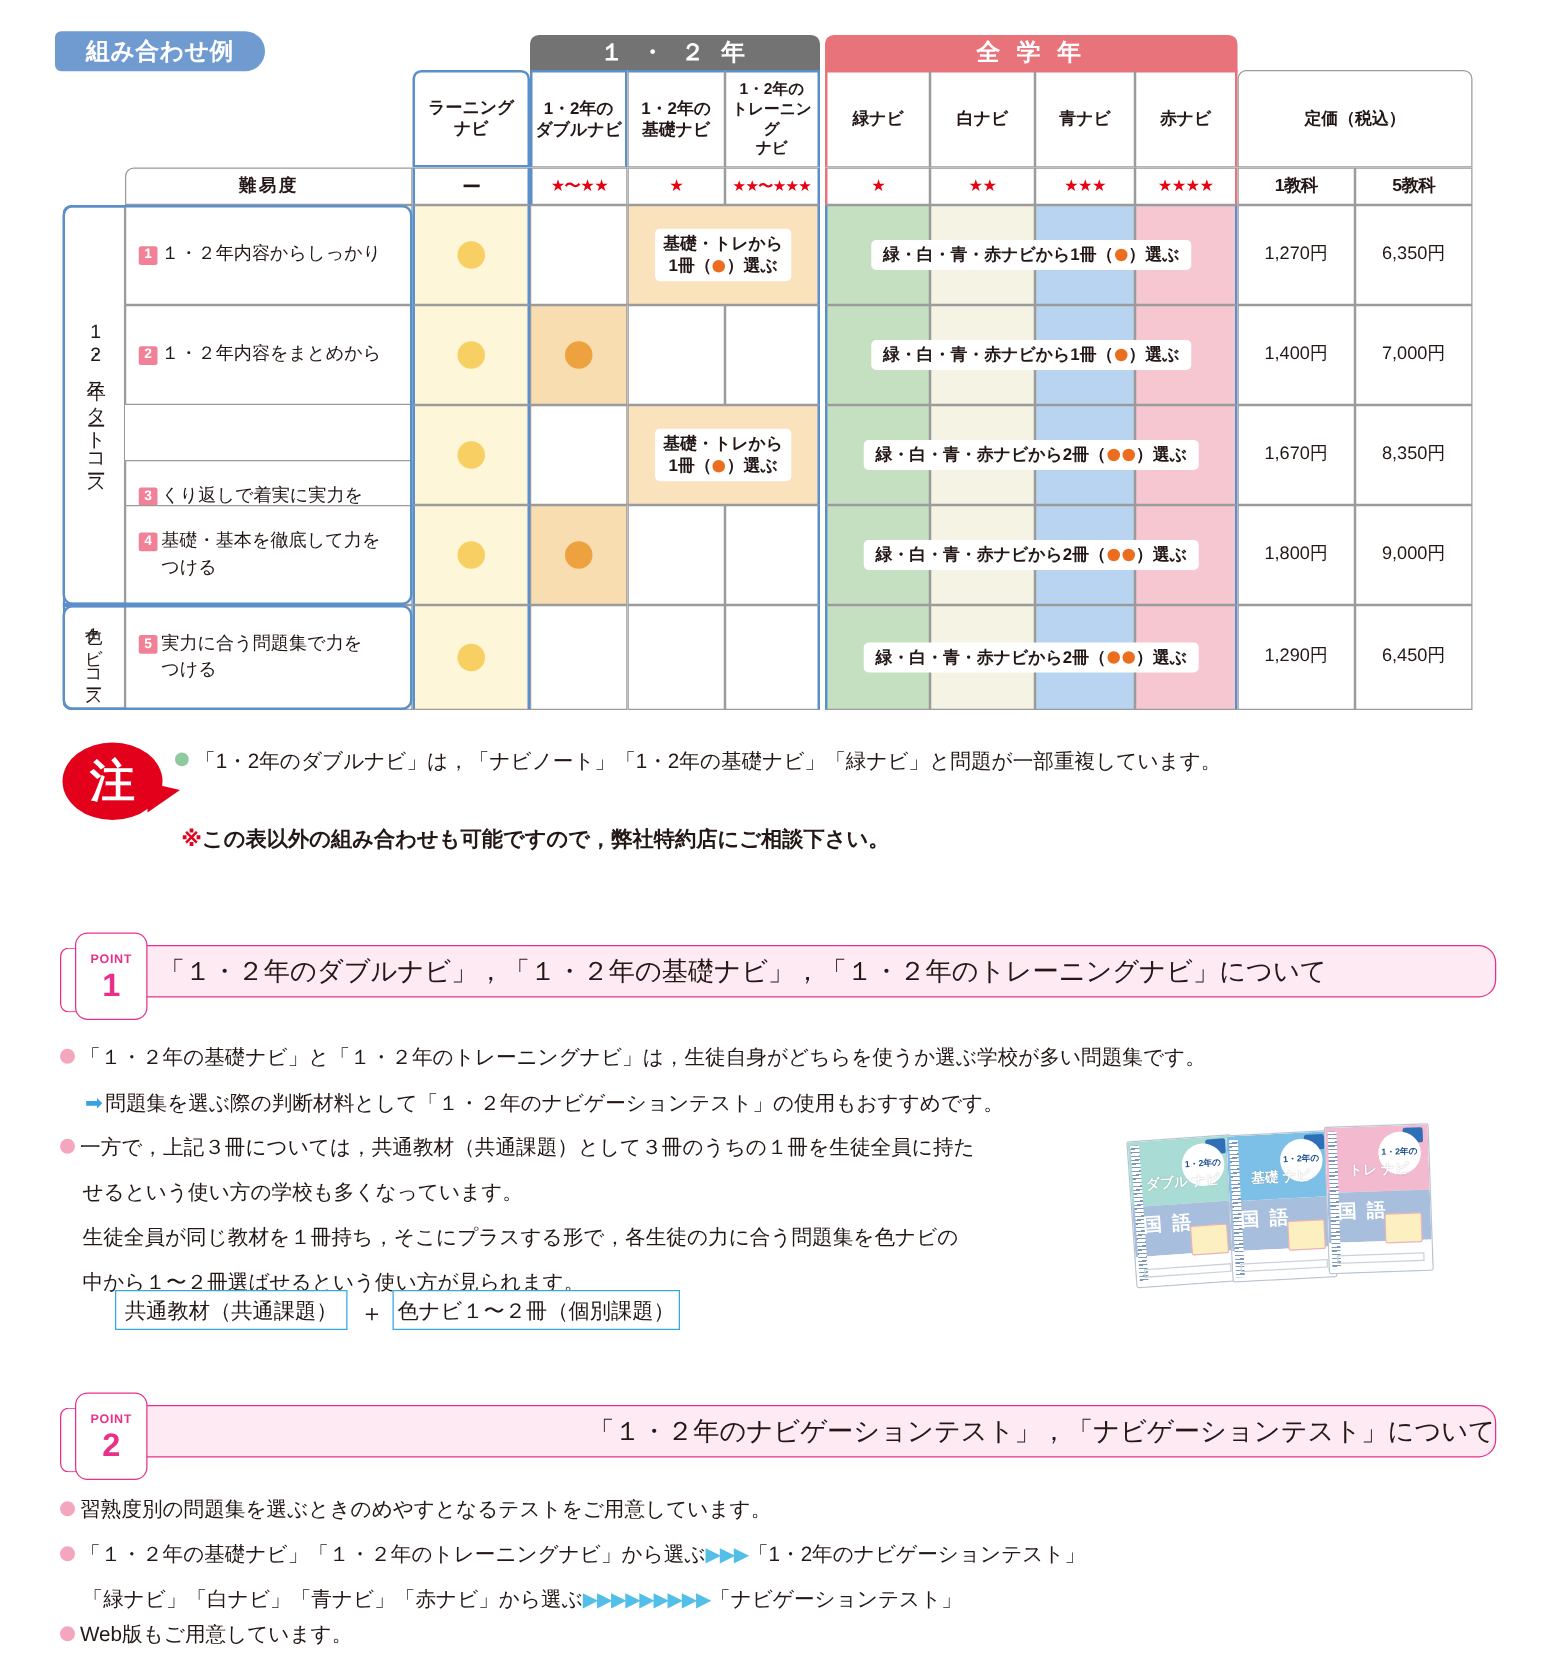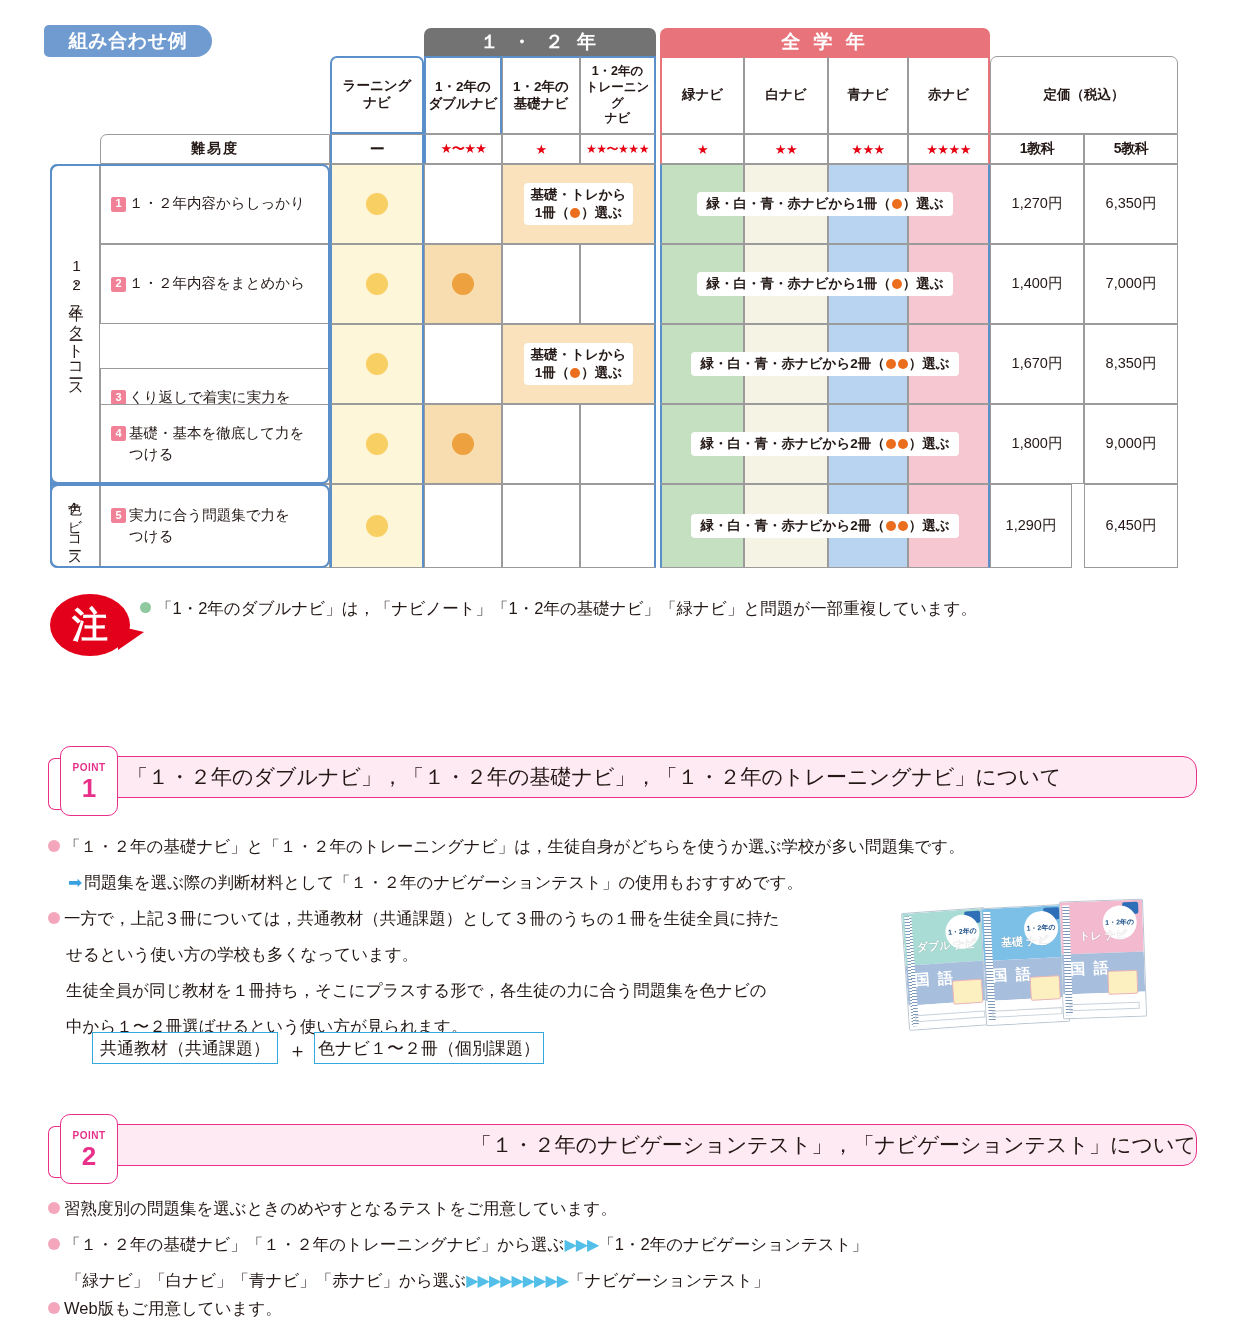--- a/index.html
+++ b/index.html
@@ -406,33 +406,36 @@
     <div class="bcell center" style="left:424px;width:78px;background:#fff;"></div>
     <div class="bcell center" style="left:502px;width:78px;background:#fff;"></div>
     <div class="bcell center" style="left:580px;width:76px;background:#fff;border-right:2px solid #5b8fc9;"></div>
     <div class="bcell" style="left:660px;width:84px;background:#c5e0c0;border-left:2px solid #5b8fc9;"></div>
     <div class="bcell" style="left:744px;width:84px;background:#f5f3e4;"></div>
     <div class="bcell" style="left:828px;width:80px;background:#b8d4f0;"></div>
     <div class="bcell" style="left:908px;width:82px;background:#f6c7d0;border-right:2px solid #5b8fc9;"></div>
     <div class="bcell center" style="left:660px;width:330px;border:none;background:transparent;">
       <span class="pill">緑・白・青・赤ナビから2冊（<span class="odot"></span><span class="odot"></span>）選ぶ</span>
     </div>
-    <div class="bcell price" style="left:990px;width:82px;">1,290円</div>
+    <div class="bcell price" style="left:990px;width:94px;">1,290円</div>
     <div class="bcell price" style="left:1084px;width:94px;">6,450円</div>
   </div>
 
   <div class="grp" style="left:50px;top:164px;width:280px;height:320px;"></div>
   <div class="grp" style="left:50px;top:484px;width:280px;height:84px;"></div>
 </div>
 
 <div class="notes">
   <div class="chu">注</div>
   <div class="chu-tail"></div>
   <div class="note-line" style="top:8px;">
     <span class="gdot"></span><span>「1・2年のダブルナビ」は，「ナビノート」「1・2年の基礎ナビ」「緑ナビ」と問題が一部重複しています。</span>
+  </div>
+  <div class="star-note">
+    <span class="sm">※</span><span>この表以外の組み合わせも可能ですので，弊社特約店にご相談下さい。</span>
   </div>
 </div>
 
 <div>
   <div class="point-bracket" style="left:48px;top:758px;"></div>
   <div class="point-bar" style="top:756px;">
     <span class="ptitle">「１・２年のダブルナビ」，「１・２年の基礎ナビ」，「１・２年のトレーニングナビ」について</span>
   </div>
   <div class="point-tab" style="left:60px;top:746px;">
     <span class="pw">POINT</span>

